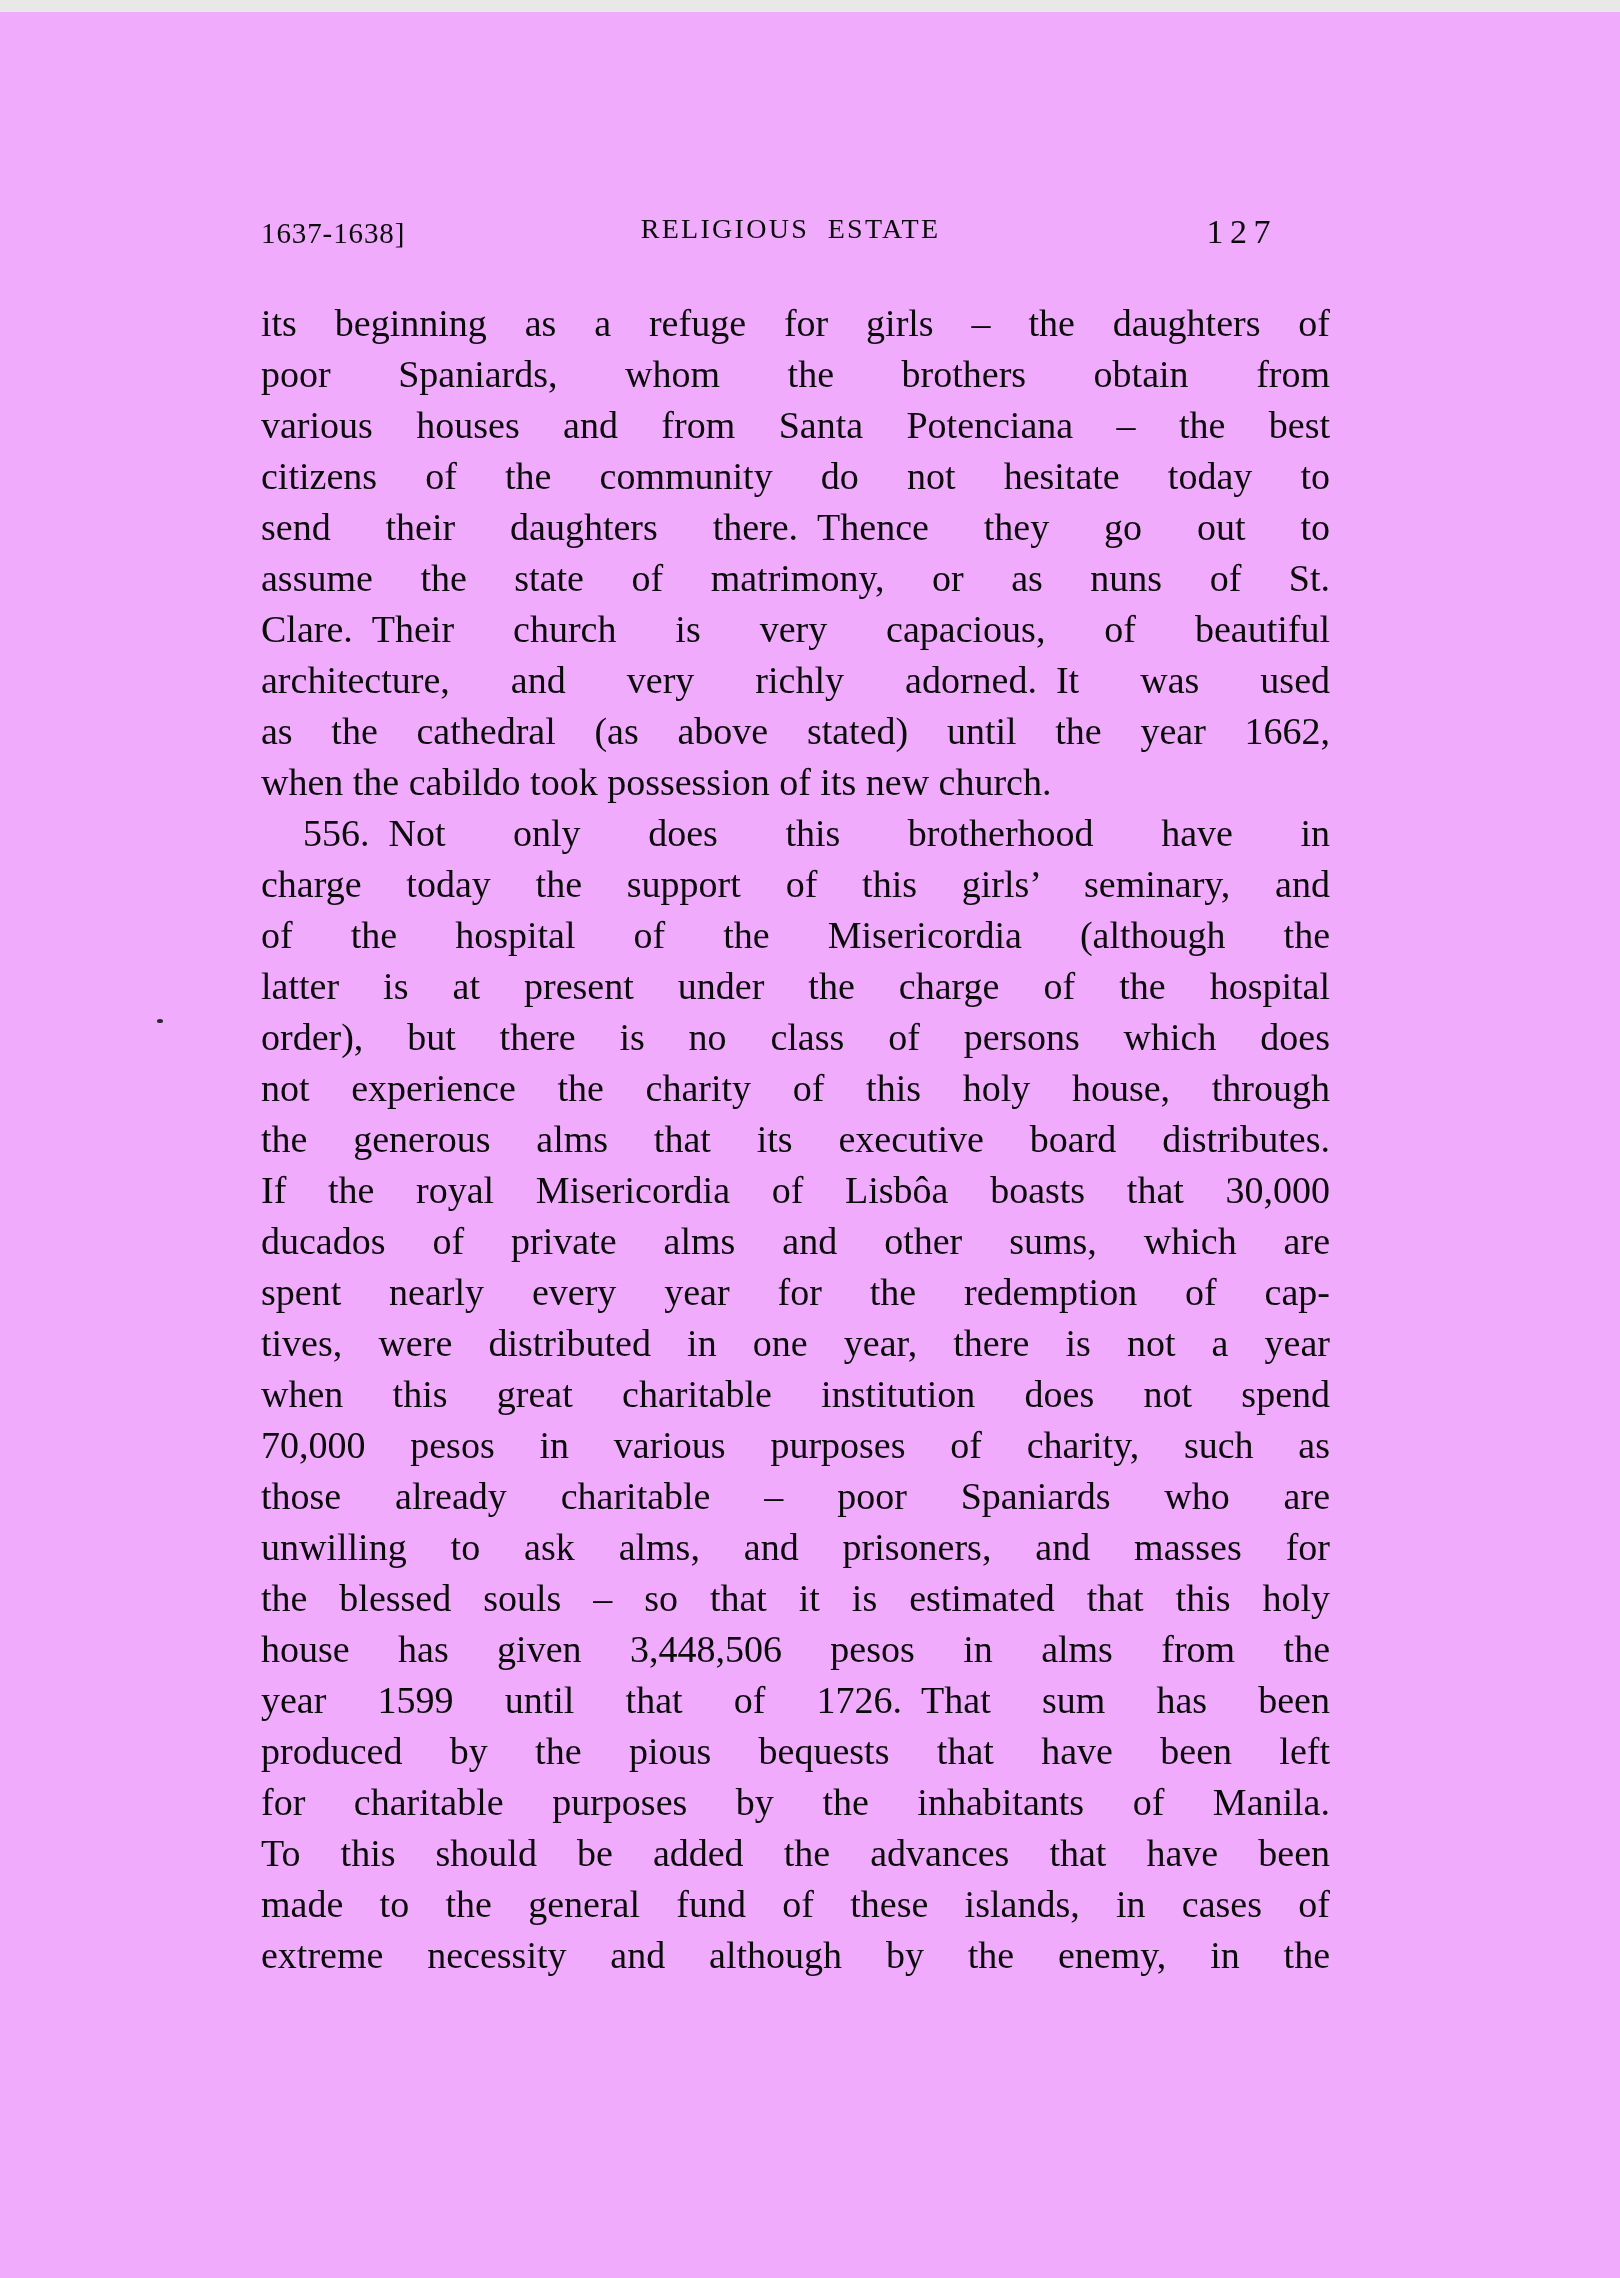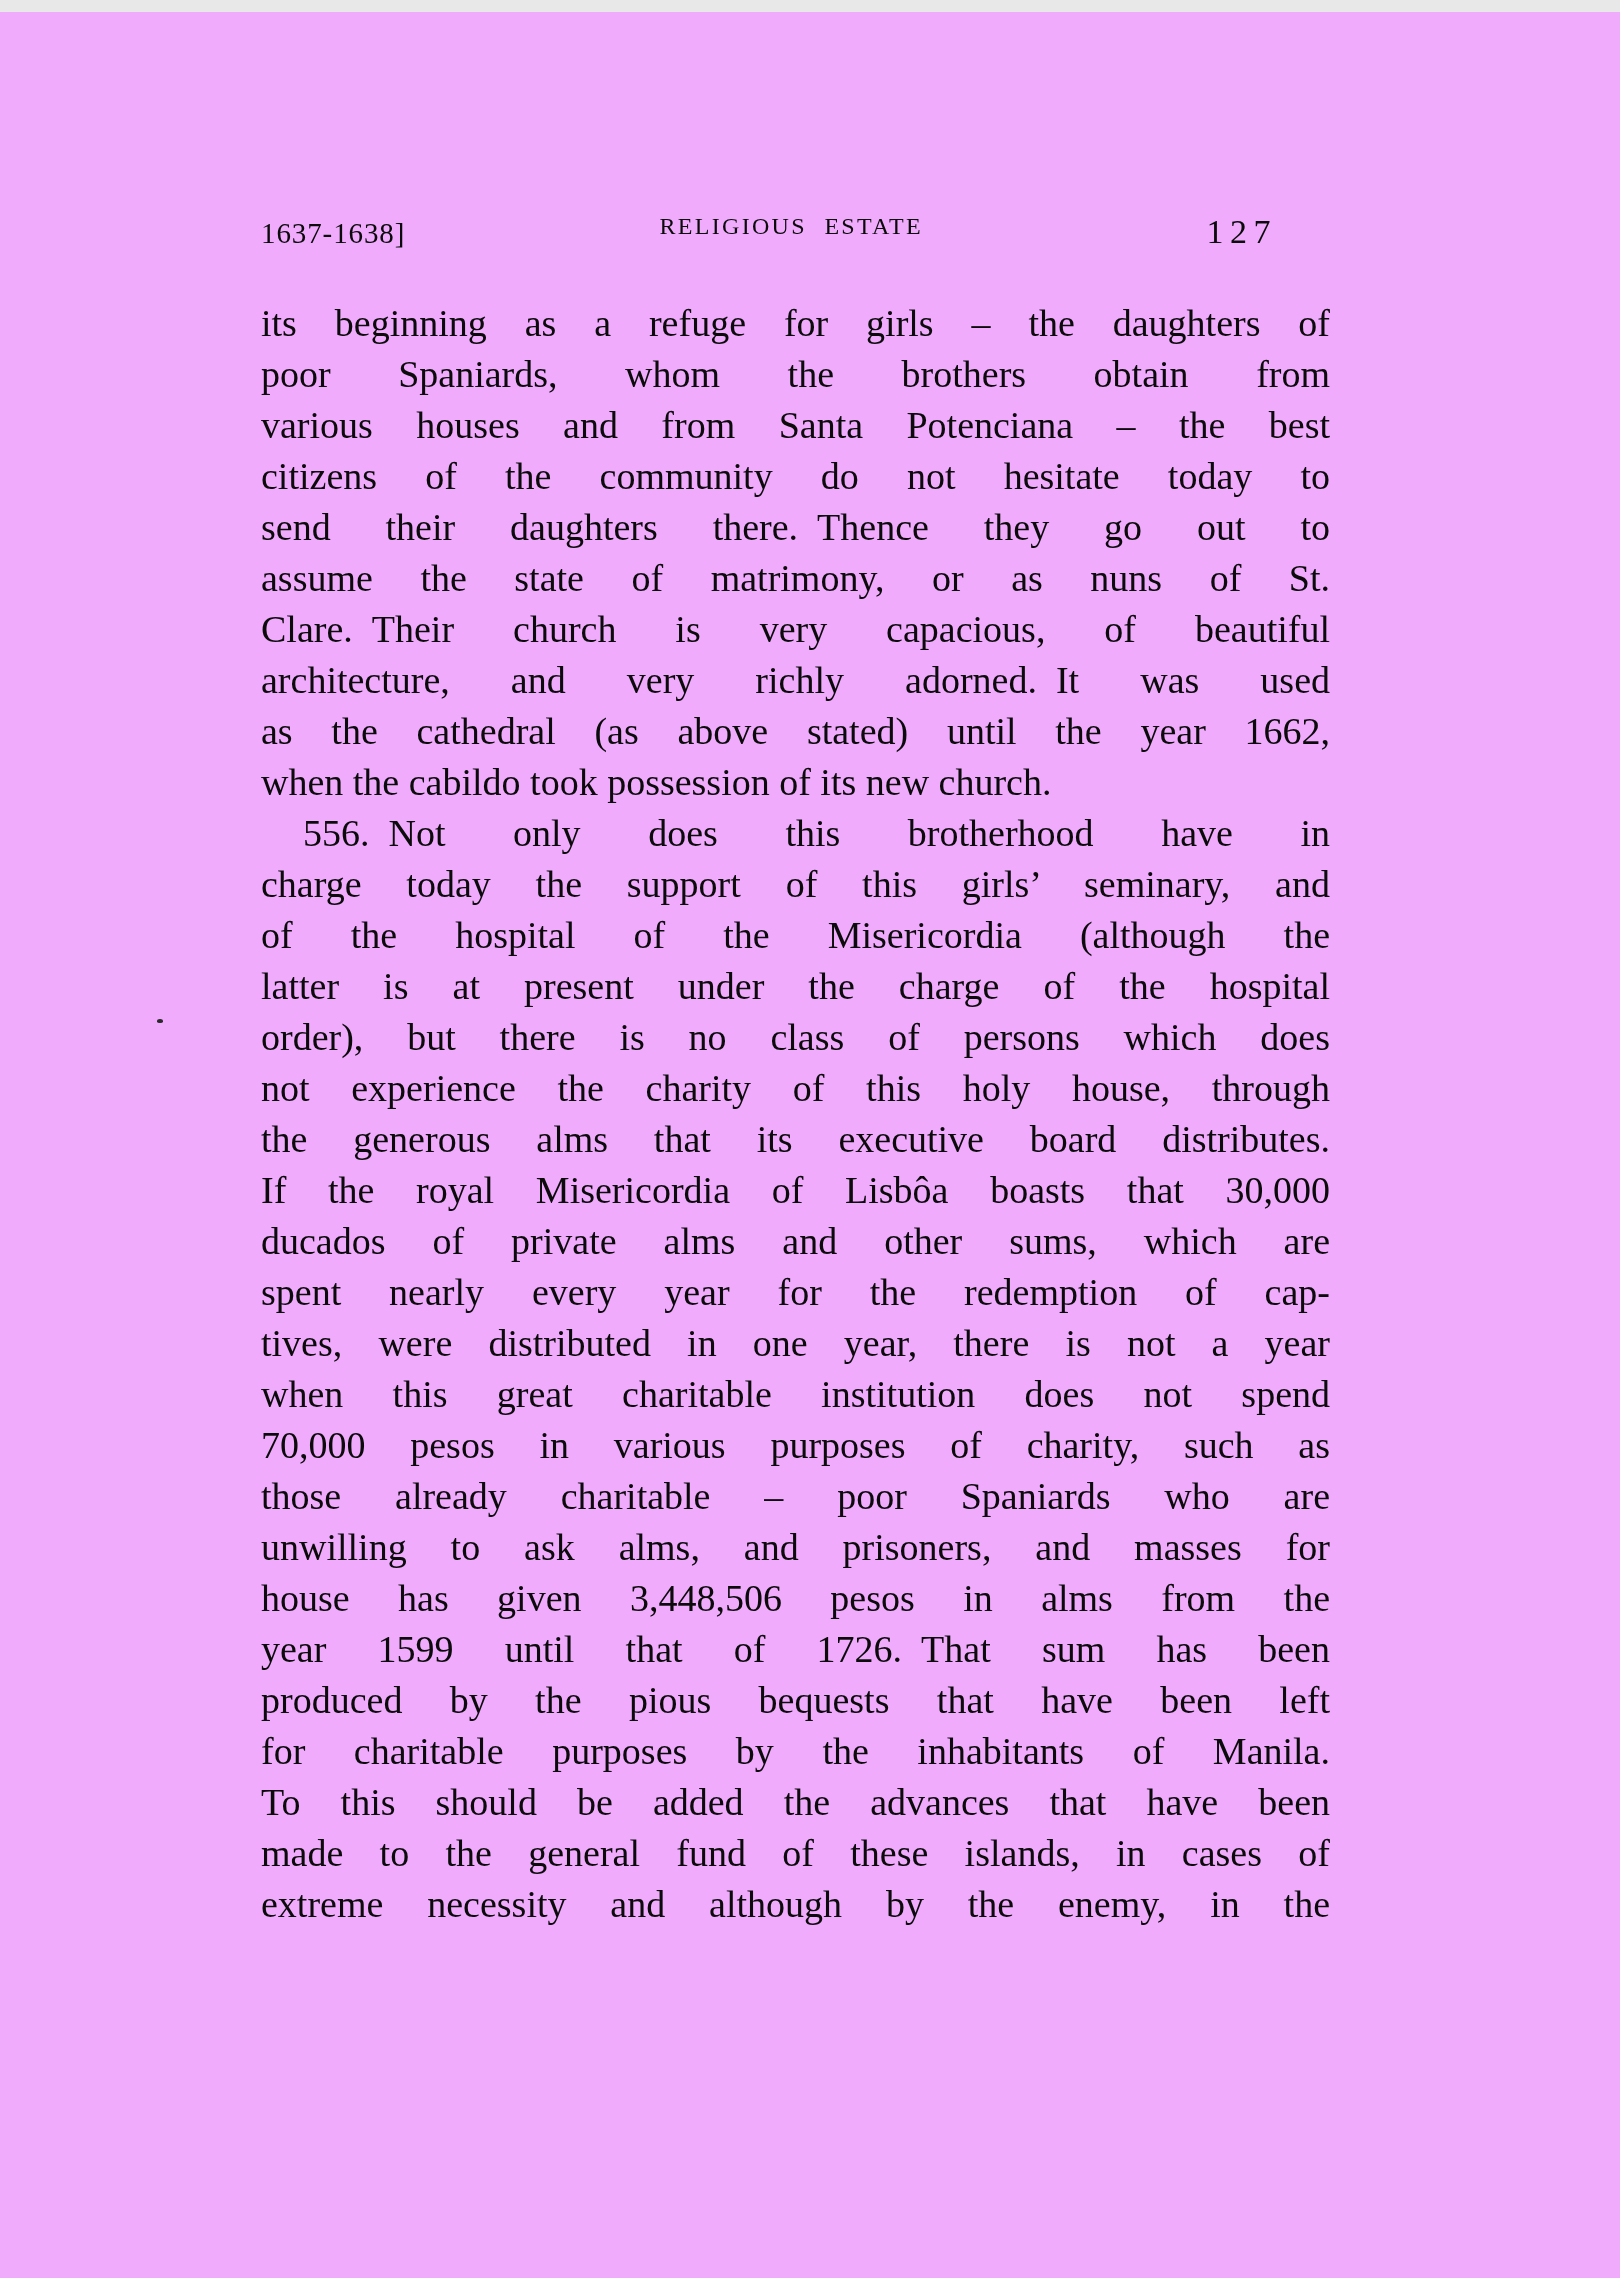--- a/index.html
+++ b/index.html
@@ -27,21 +27,21 @@
   }
   .header-left {
     font-size: 29px;
     letter-spacing: 0.9px;
     white-space: nowrap;
   }
   .header-center {
     position: absolute;
     left: 50%;
     transform: translateX(-52%);
-    font-size: 24px;
+    font-size: 28px;
     letter-spacing: 2.3px;
     word-spacing: 9.2px;
     white-space: nowrap;
   }
   .header-right {
     margin-left: auto;
     padding-right: 55px;
     font-size: 34px;
     letter-spacing: 6.5px;
     white-space: nowrap;
@@ -114,20 +114,21 @@
         <div class="line">not experience the charity of this holy house, through</div>
         <div class="line">the generous alms that its executive board distributes.</div>
         <div class="line">If the royal Misericordia of Lisbôa boasts that 30,000</div>
         <div class="line">ducados of private alms and other sums, which are</div>
         <div class="line">spent nearly every year for the redemption of cap-</div>
         <div class="line">tives, were distributed in one year, there is not a year</div>
         <div class="line">when this great charitable institution does not spend</div>
         <div class="line">70,000 pesos in various purposes of charity, such as</div>
         <div class="line">those already charitable – poor Spaniards who are</div>
         <div class="line">unwilling to ask alms, and prisoners, and masses for</div>
+        <div class="line">the blessed souls – so that it is estimated that this holy</div>
         <div class="line">house has given 3,448,506 pesos in alms from the</div>
         <div class="line">year 1599 until that of 1726. That sum has been</div>
         <div class="line">produced by the pious bequests that have been left</div>
         <div class="line">for charitable purposes by the inhabitants of Manila.</div>
         <div class="line">To this should be added the advances that have been</div>
         <div class="line">made to the general fund of these islands, in cases of</div>
         <div class="line">extreme necessity and although by the enemy, in the</div>
       </div>
     </main>
 

